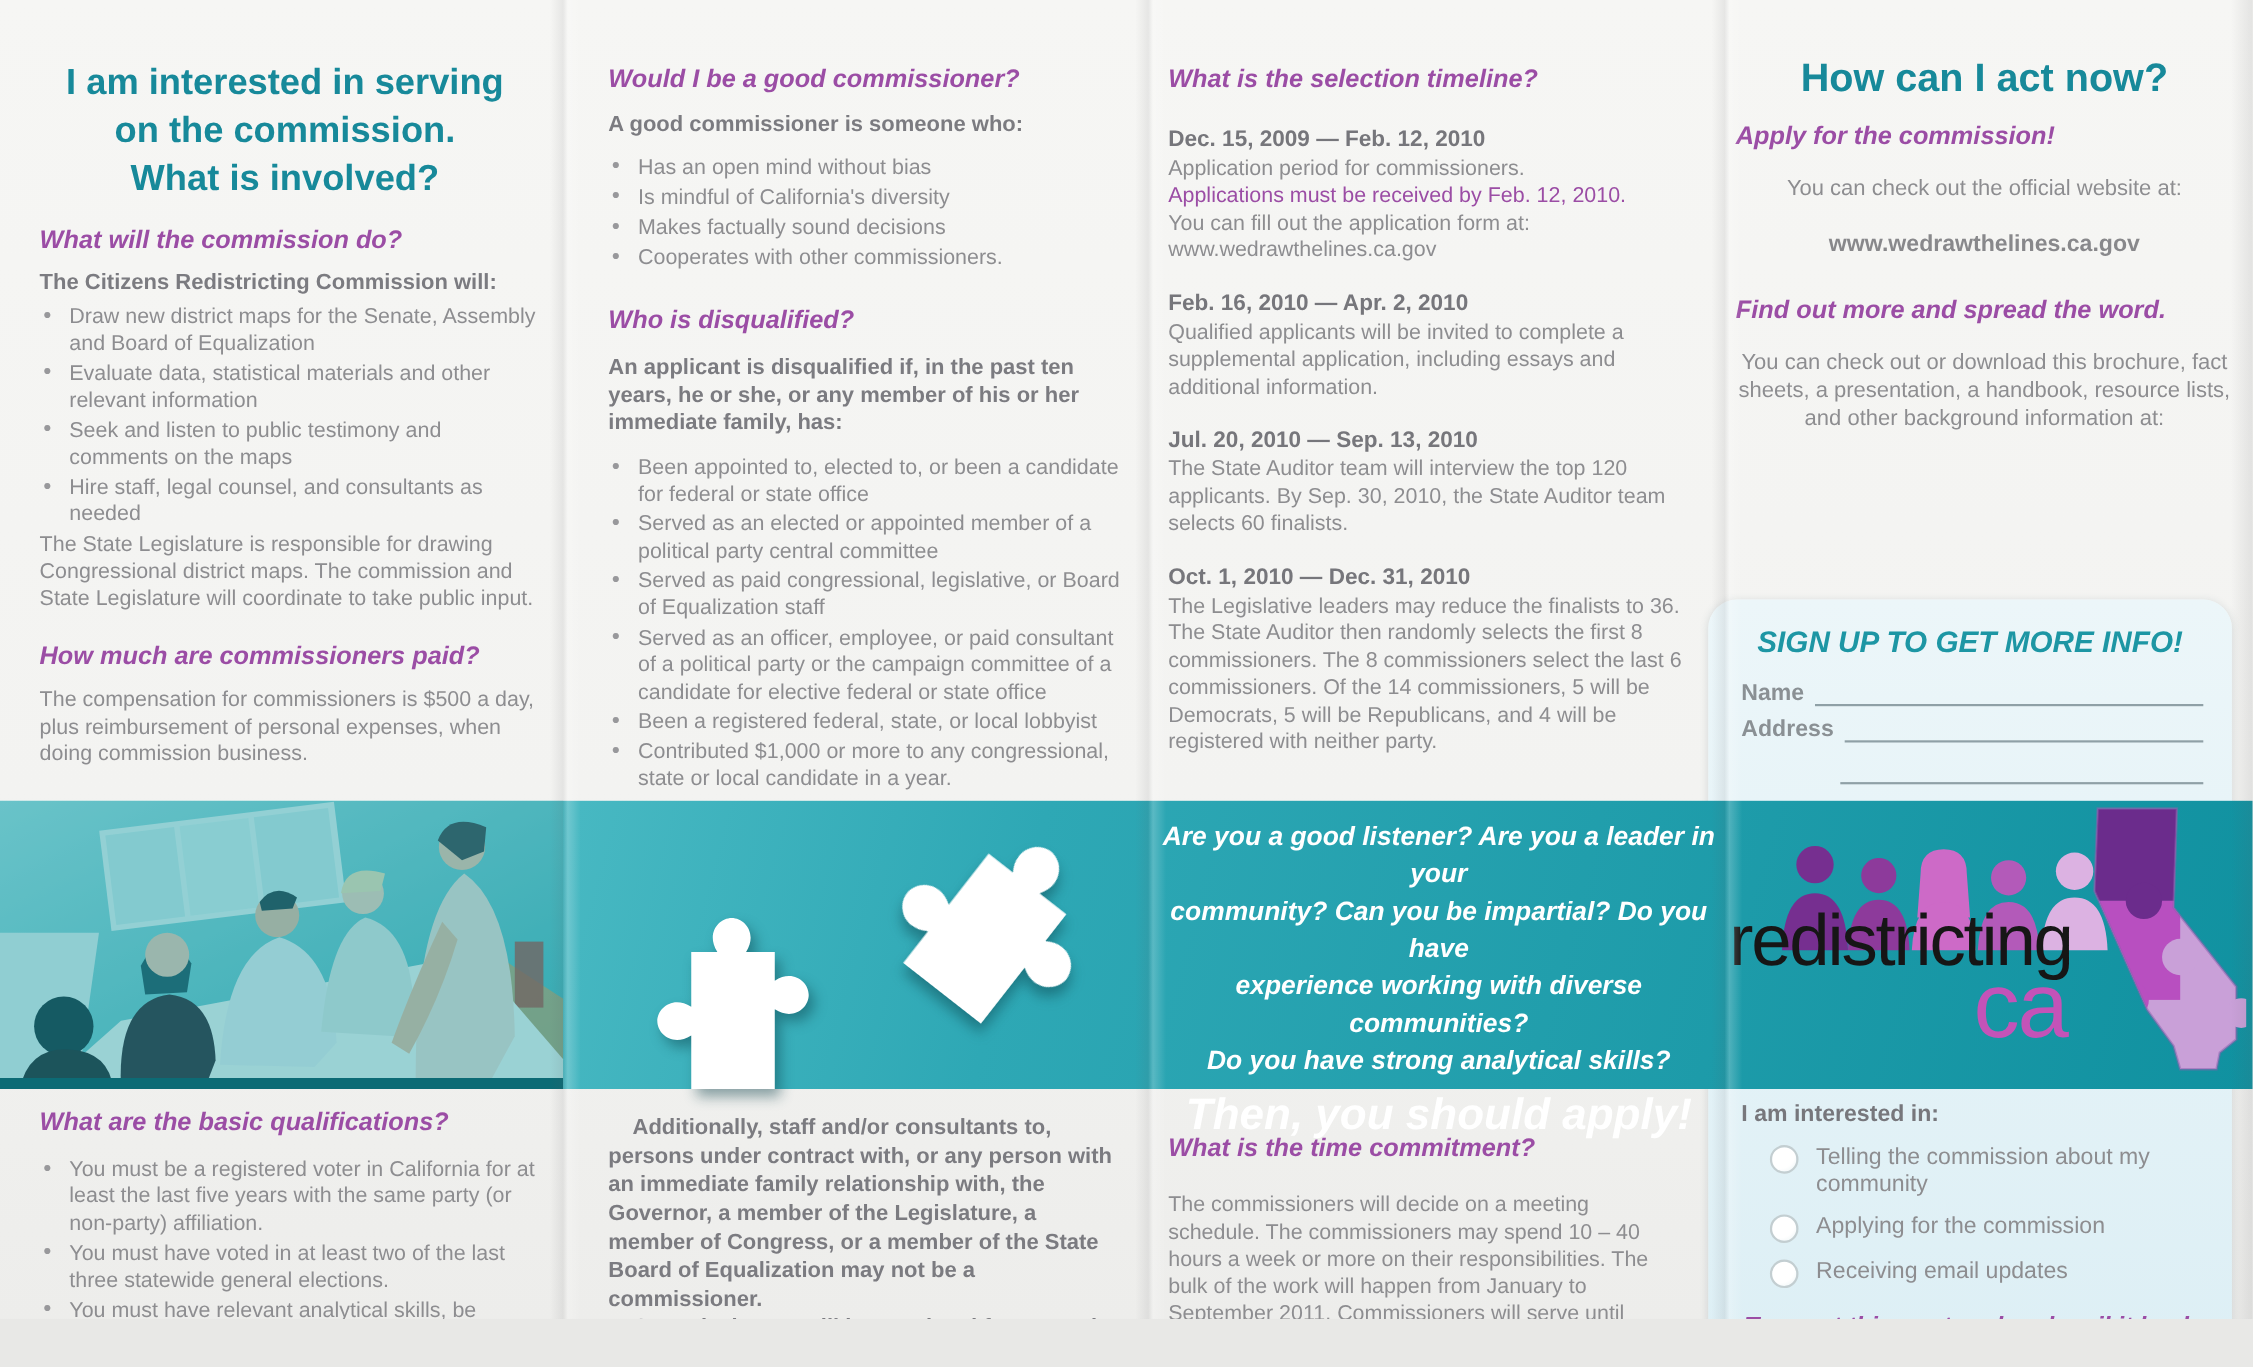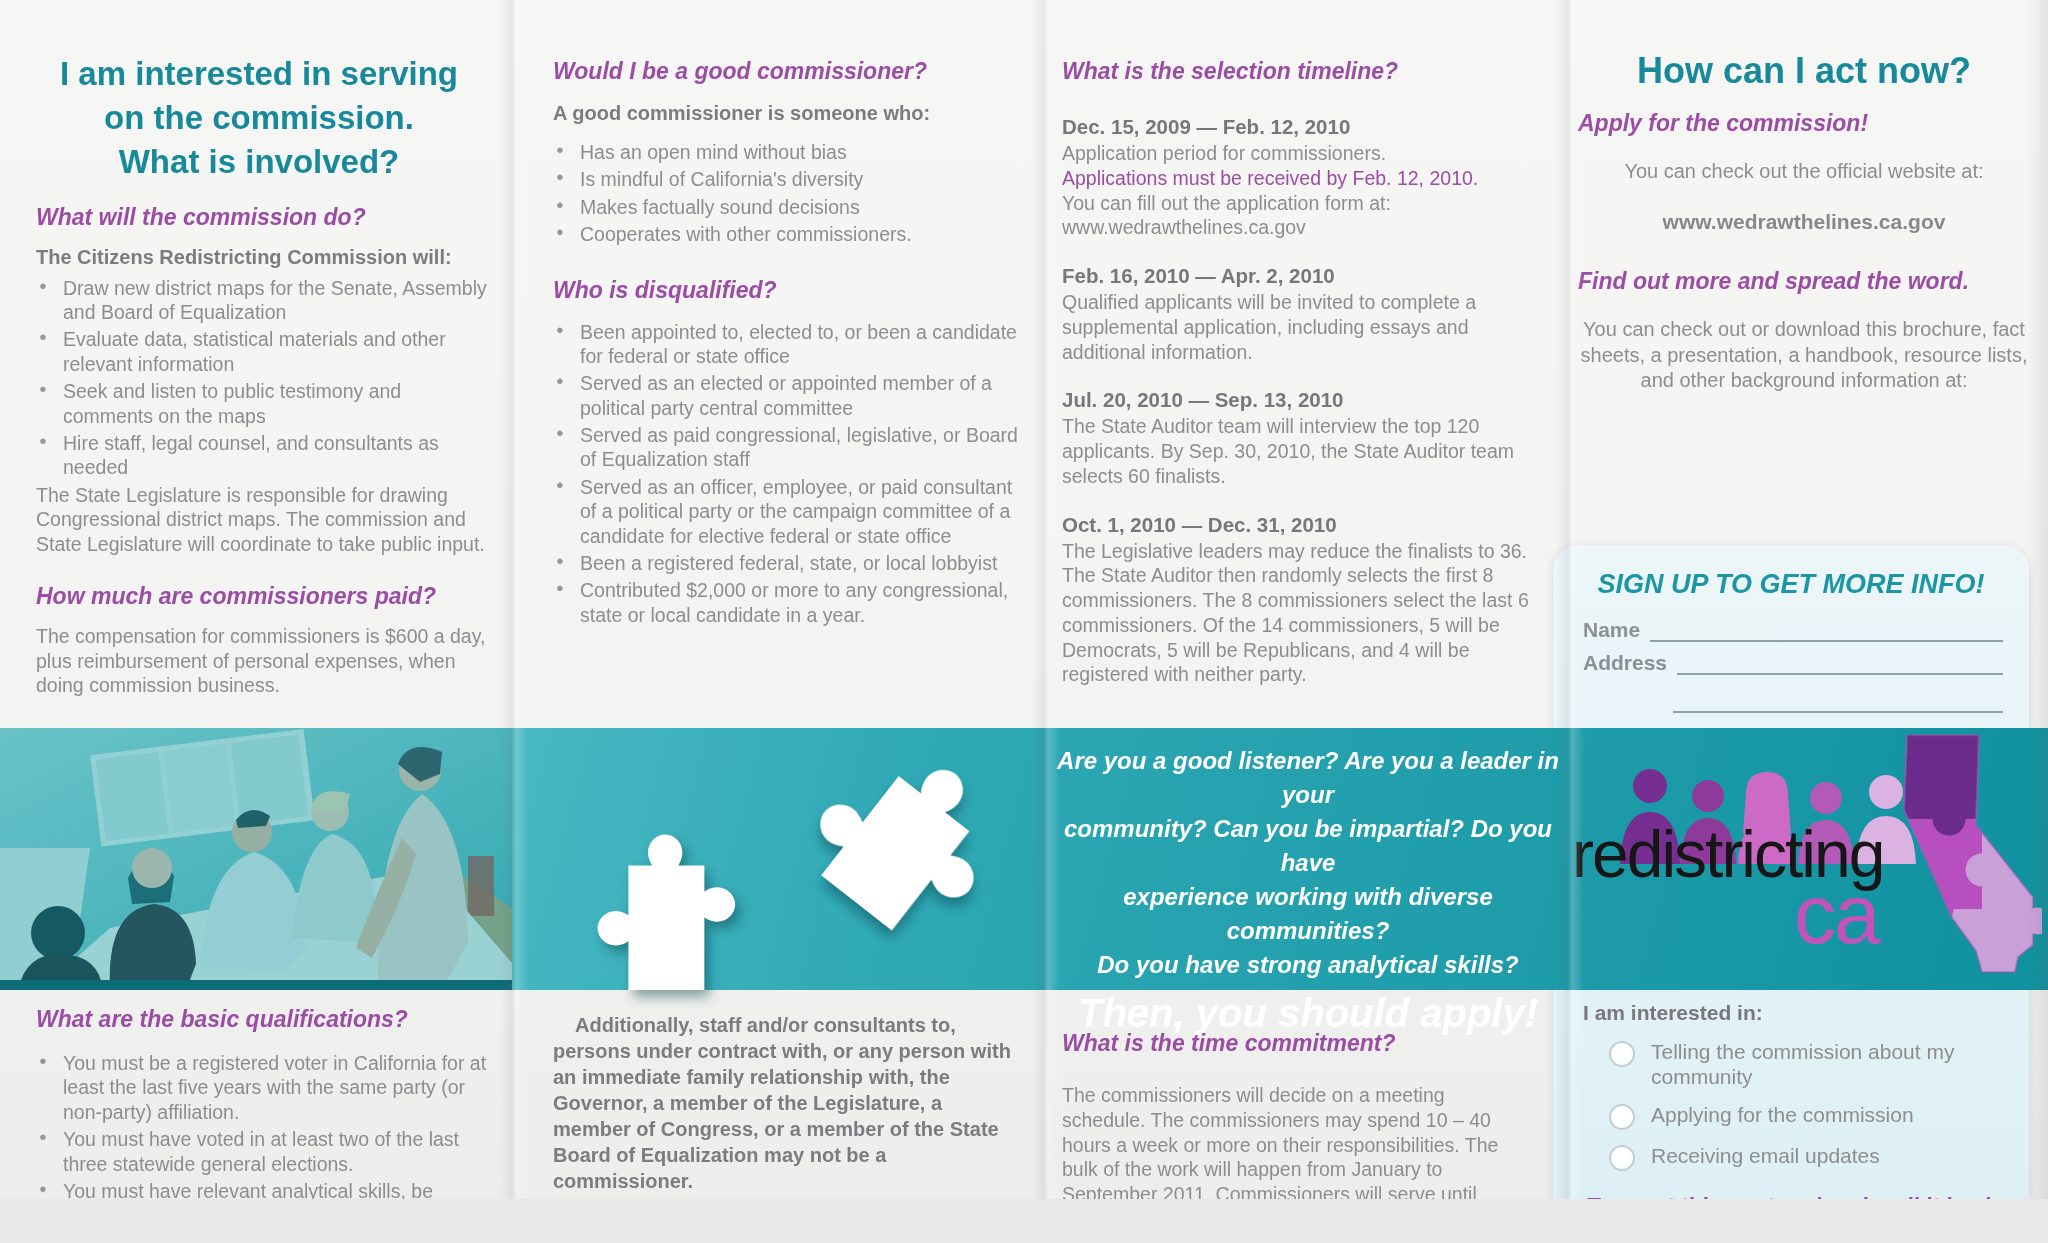--- a/index.html
+++ b/index.html
@@ -75,40 +75,41 @@
     <p class="h-purple" style="margin-left:8px;">What will the commission do?</p>
     <p class="lead" style="margin:14px 0 0 8px;">The Citizens Redistricting Commission will:</p>
     <ul class="dots" style="margin-left:8px;">
       <li>Draw new district maps for the Senate, Assembly and Board of Equalization</li>
       <li>Evaluate data, statistical materials and other relevant information</li>
       <li>Seek and listen to public testimony and comments on the maps</li>
       <li>Hire staff, legal counsel, and consultants as needed</li>
     </ul>
     <p class="body-txt" style="margin:2px 0 0 8px;">The State Legislature is responsible for drawing Congressional district maps. The commission and State Legislature will coordinate to take public input.</p>
     <p class="h-purple" style="margin:26px 0 0 8px;">How much are commissioners paid?</p>
-    <p class="body-txt" style="margin:14px 0 0 8px;">The compensation for commissioners is $600 a day, plus reimbursement of personal expenses, when doing commission business.</p>
+    <p class="body-txt" style="margin:14px 0 0 8px;">The compensation for commissioners is $500 a day, plus reimbursement of personal expenses, when doing commission business.</p>
   </div>
 
   <div class="col" style="left:553px;top:58px;width:472px;">
     <p class="h-purple">Would I be a good commissioner?</p>
     <p class="lead" style="margin-top:16px;">A good commissioner is someone who:</p>
     <ul class="dots" style="margin-top:14px;">
       <li>Has an open mind without bias</li>
       <li>Is mindful of California's diversity</li>
       <li>Makes factually sound decisions</li>
       <li>Cooperates with other commissioners.</li>
     </ul>
     <p class="h-purple" style="margin-top:30px;">Who is disqualified?</p>
+    <p class="lead" style="margin-top:18px;">An applicant is disqualified if, in the past ten years, he or she, or any member of his or her immediate family, has:</p>
     <ul class="dots" style="margin-top:16px;">
       <li>Been appointed to, elected to, or been a candidate for federal or state office</li>
       <li>Served as an elected or appointed member of a political party central committee</li>
       <li>Served as paid congressional, legislative, or Board of Equalization staff</li>
       <li>Served as an officer, employee, or paid consultant of a political party or the campaign committee of a candidate for elective federal or state office</li>
       <li>Been a registered federal, state, or local lobbyist</li>
-      <li>Contributed $2,000 or more to any congressional, state or local candidate in a year.</li>
+      <li>Contributed $1,000 or more to any congressional, state or local candidate in a year.</li>
     </ul>
   </div>
 
   <div class="col" style="left:1062px;top:58px;width:468px;">
     <p class="h-purple">What is the selection timeline?</p>
     <div>
       <p class="t-date" style="margin-top:30px;">Dec. 15, 2009 — Feb. 12, 2010</p>
       <p class="t-line">Application period for commissioners.</p>
       <p class="t-line t-hl">Applications must be received by Feb. 12, 2010.</p>
       <p class="t-line">You can fill out the application form at:</p>

